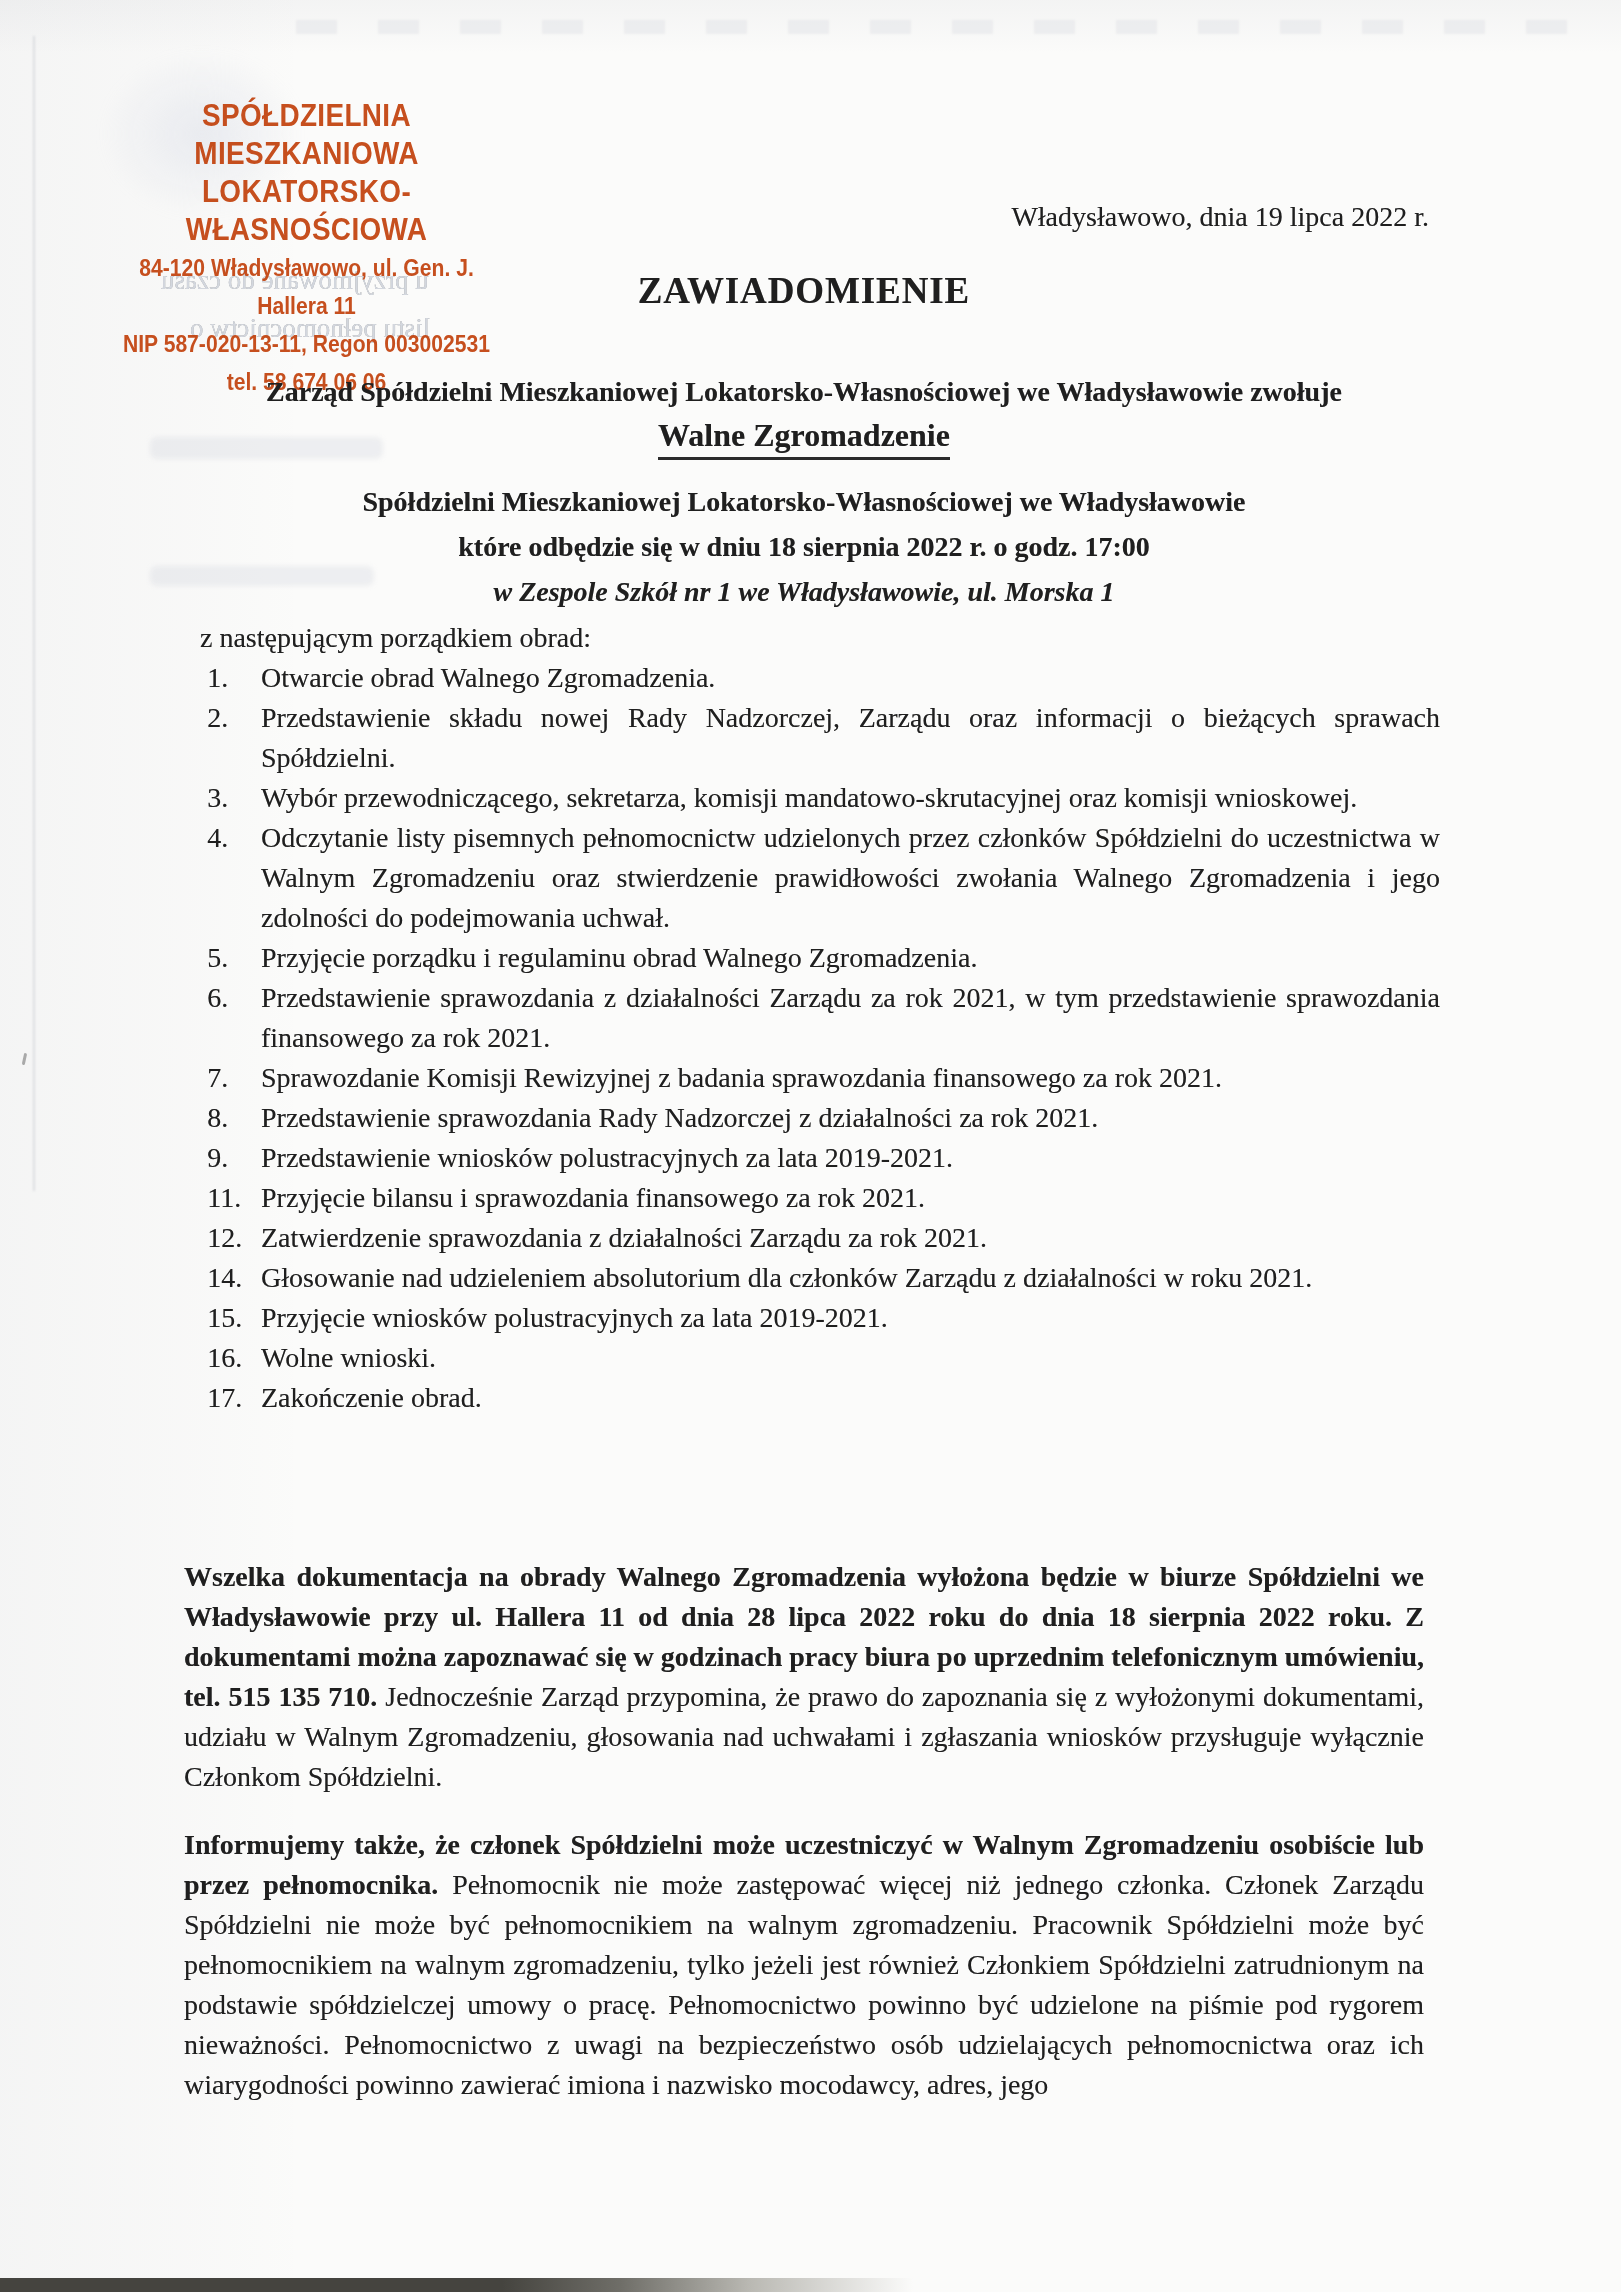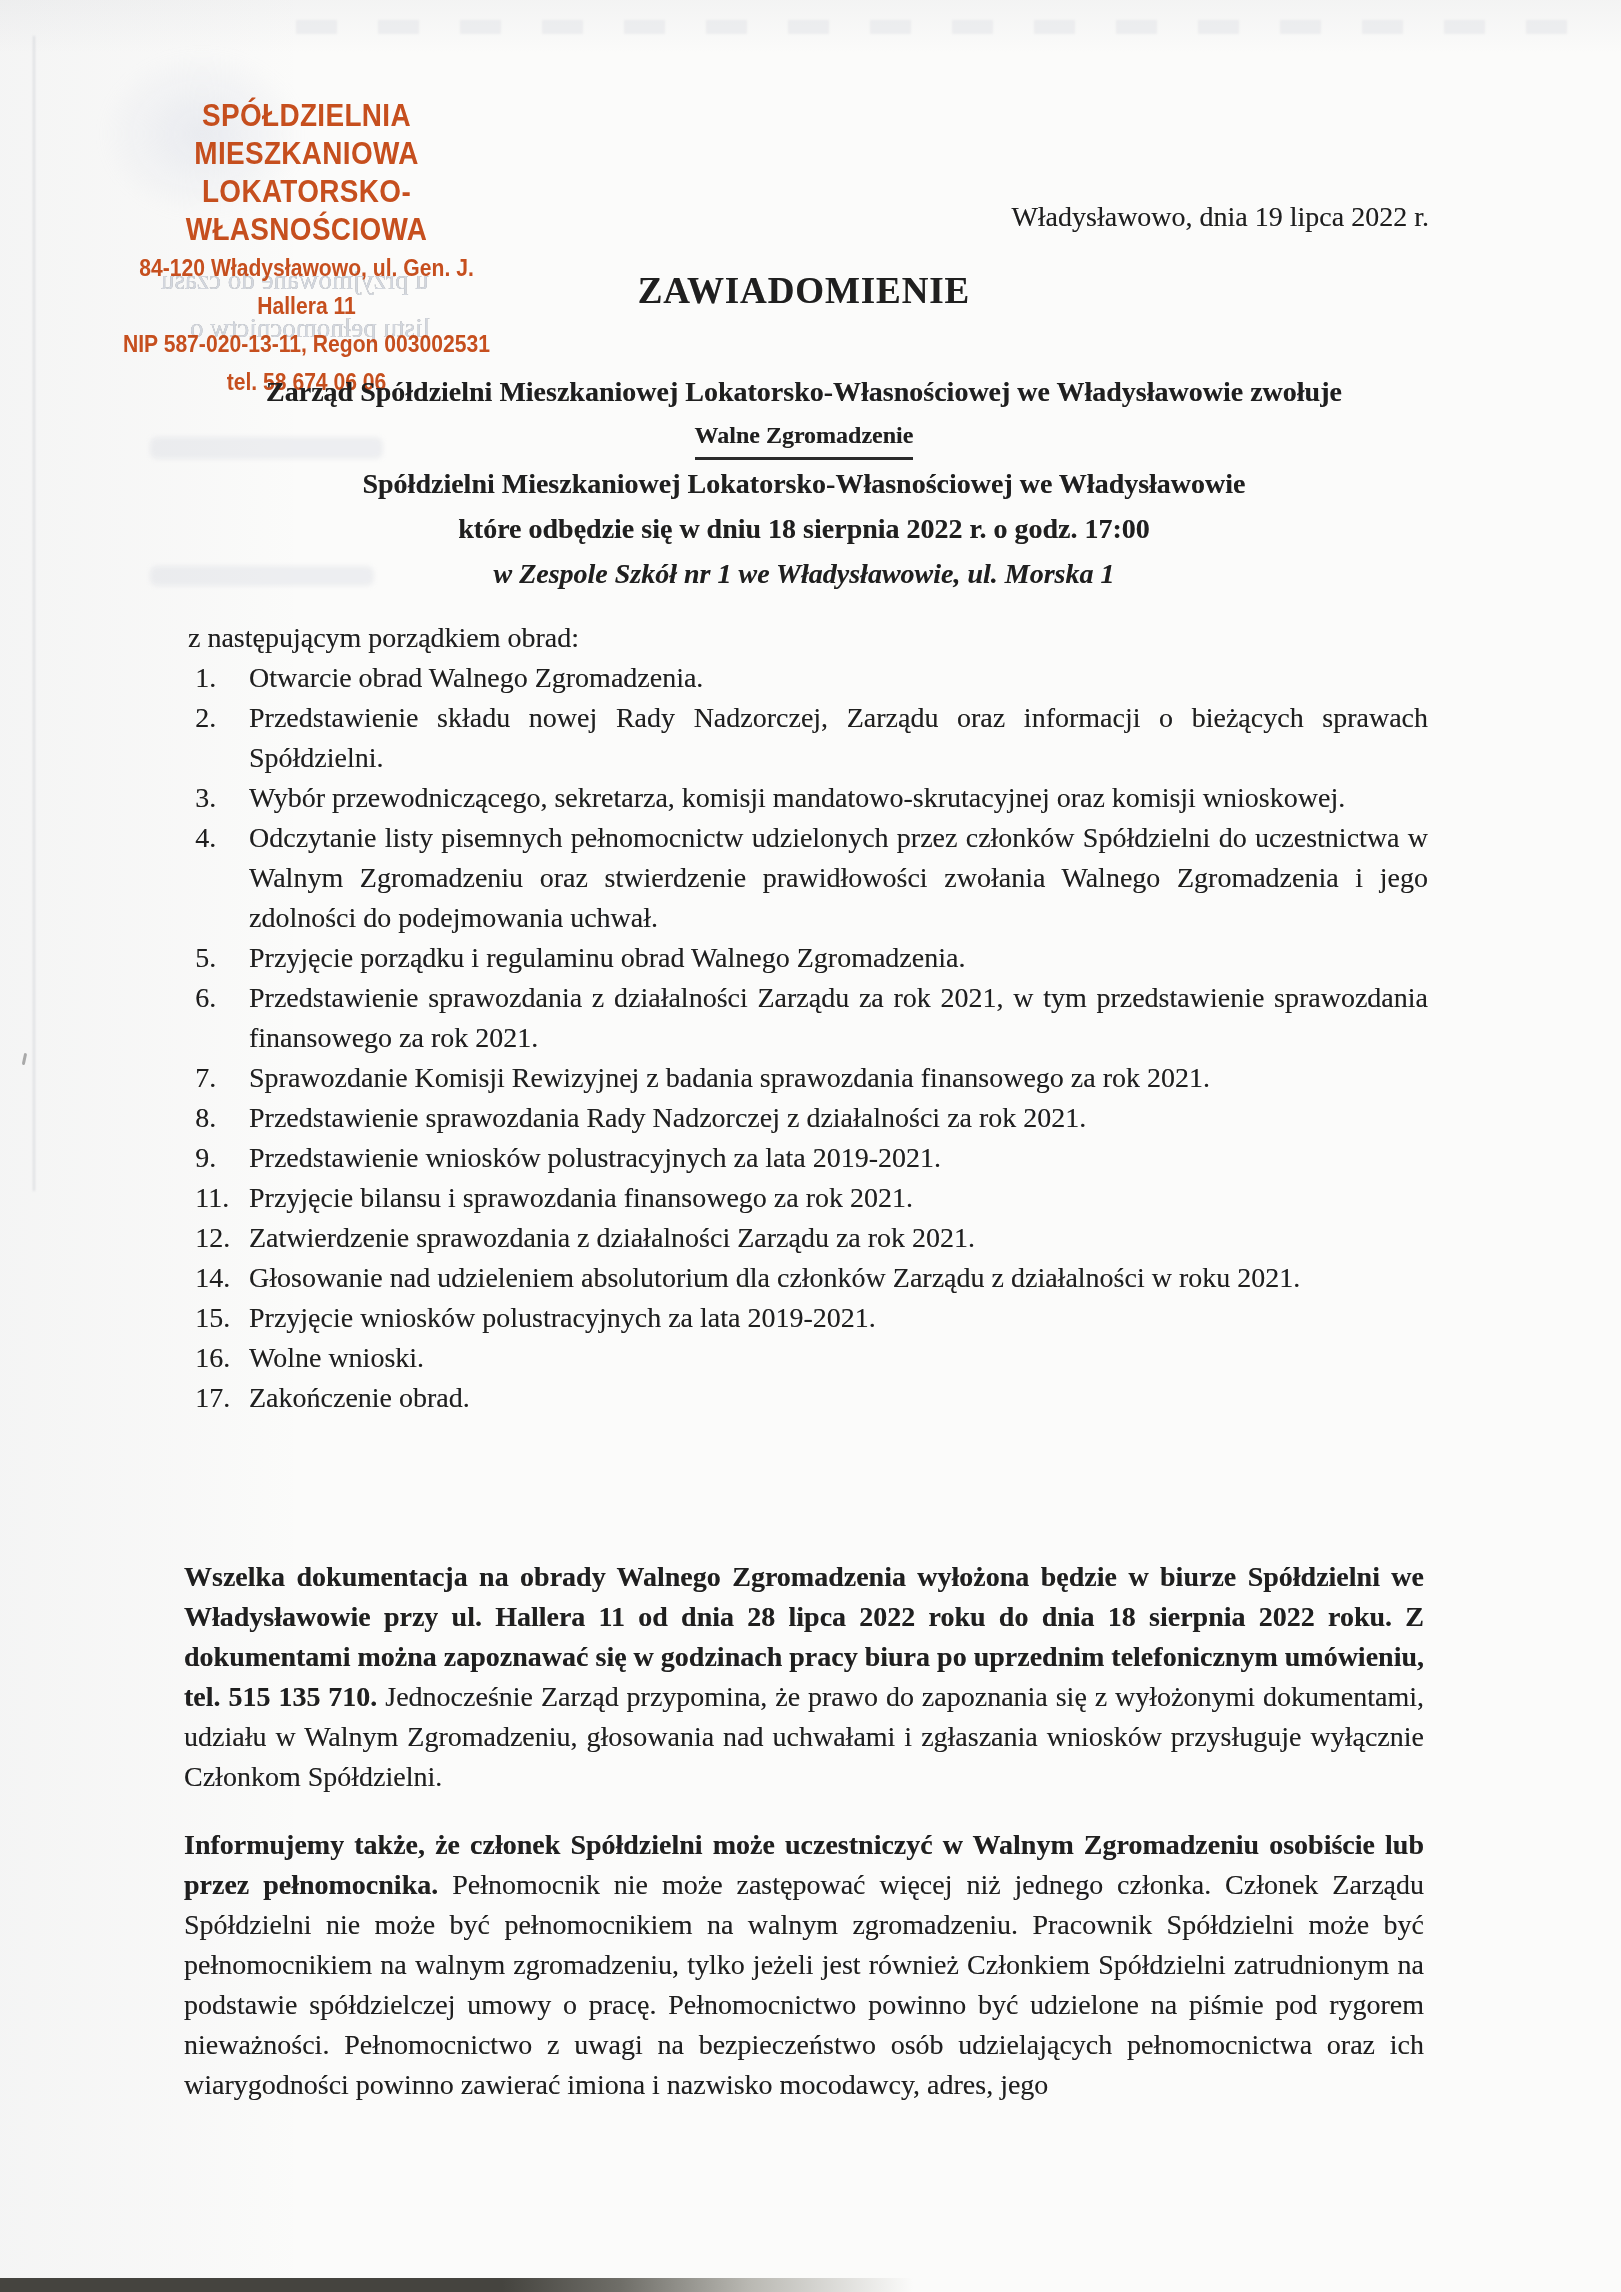--- a/index.html
+++ b/index.html
@@ -83,28 +83,28 @@
   .doc-title {
     position:absolute; top:269px; left:184px; width:1240px;
     text-align:center;
     font-size:37px; font-weight:bold; letter-spacing:0.9px;
   }
   .heading {
     position:absolute; top:376px; left:184px; width:1240px;
     text-align:center; font-weight:bold;
   }
   .h-l1 { font-size:28px; line-height:32px; margin-bottom:9px; }
-  .h-l2 { font-size:24px; line-height:36px; margin-bottom:8px; }
+  .h-l2 { font-size:32px; line-height:36px; margin-bottom:26px; }
   .h-l2 span { display:inline-block; padding-bottom:3.6px; border-bottom:3.6px solid #2b2b2b; }
   .h-l3, .h-l4, .h-l5 { font-size:28px; line-height:32px; margin-bottom:13.4px; }
   .h-l5 { margin-bottom:0;font-style:italic; }
 
   
   .agenda {
-    position:absolute; top:618px; left:188px; width:1240px;
+    position:absolute; top:618px; left:200px; width:1240px;
     font-size:28px; line-height:40px;
   }
   .agenda-intro { margin:0; }
   .agenda-item { display:grid; grid-template-columns:61px 1fr; }
   .agenda-item .num { padding-left:7.2px; }
   .agenda-item .txt { text-align:justify; }
 
   
   .para {
     position:absolute; left:184px; width:1240px;

